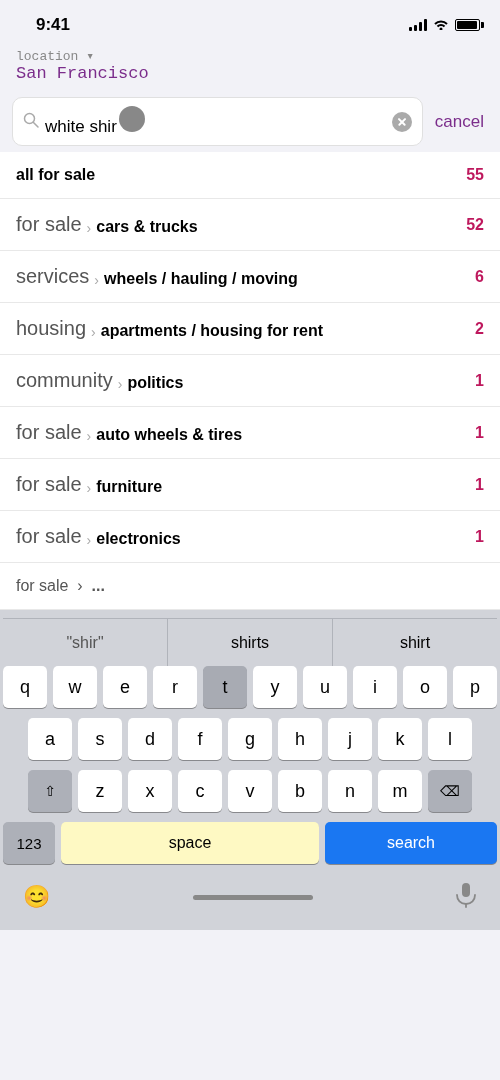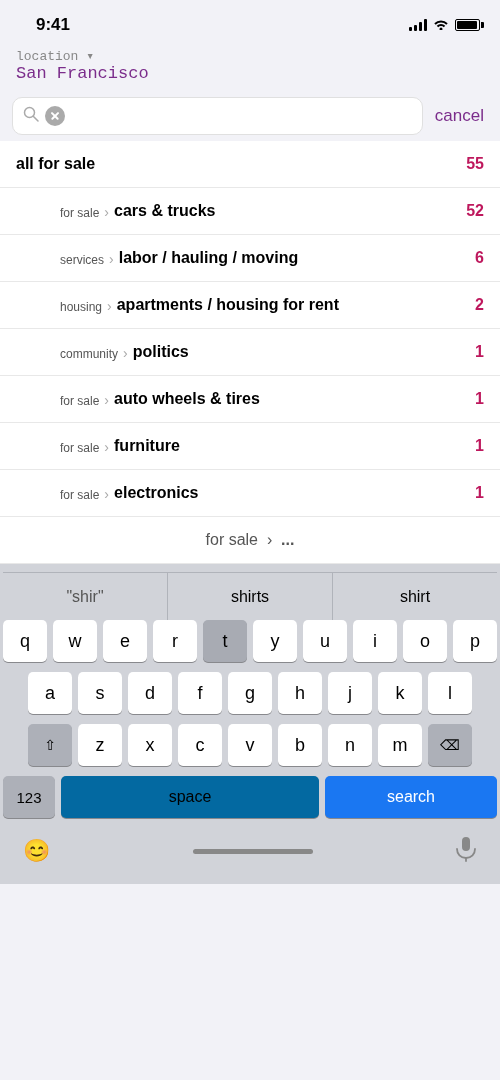--- a/index.html
+++ b/index.html
@@ -161,24 +161,23 @@
       border-bottom: 1px solid #e8e8e8;
     }
     .result-left {
       display: flex;
       align-items: flex-end;
       flex: 1;
       gap: 0;
       flex-wrap: wrap;
     }
     .result-category {
-      font-size: 12px;
+      font-size: 20px;
       color: #555;
       font-weight: 400;
-      margin-left: 44px;
     }
     .result-arrow {
       font-size: 14px;
       color: #aaa;
       margin: 0 5px;
     }
     .result-subcategory {
       font-size: 16px;
       color: #000;
       font-weight: 700;
@@ -192,21 +191,20 @@
 
     
     .partial-row {
       padding: 14px 16px;
       color: #555;
       font-size: 16px;
       border-bottom: 1px solid #e8e8e8;
       overflow: hidden;
       white-space: nowrap;
       text-overflow: ellipsis;
-      text-align: center;
     }
 
     
     .keyboard-suggestions {
       background: #d1d3d9;
       display: flex;
       align-items: center;
       height: 48px;
       border-top: 1px solid #b0b3ba;
     }
@@ -254,21 +252,21 @@
     }
     .key.pressed {
       background: #a8abb3;
     }
     .key.wide {
       background: #adb0b8;
       font-size: 14px;
       color: #000;
     }
     .key.space-key {
-      background: #0369a1;
+      background: #fef9c3;
       flex: 3;
       max-width: none;
       font-size: 16px;
     }
     .key.search-key {
       background: #1a77f2;
       color: #fff;
       font-size: 16px;
       flex: 2;
       max-width: none;
@@ -331,20 +329,23 @@
 </div>
 
 <div class="search-bar-container">
   <div class="search-input-wrapper">
     <span class="search-icon-svg">
       <svg width="16" height="16" viewBox="0 0 16 16">
           <circle cx="6.5" cy="6.5" r="5" stroke="#aaa" stroke-width="1.5" fill="none"></circle>
           <line x1="10.5" y1="10.5" x2="15" y2="15" stroke="#aaa" stroke-width="1.5" stroke-linecap="round"></line>
         </svg>
     </span>
+    <span class="search-input-text">
+      <span>white shir</span><span class="cursor-dot"></span>
+    </span>
     <div class="clear-btn"></div>
   </div>
   <span class="cancel-btn">cancel</span>
 </div>
 
 <div class="results-list">
 
   <div class="result-row">
     <div class="result-left">
       <span class="result-subcategory">all for sale</span>
@@ -358,21 +359,21 @@
       <span class="result-arrow"> › </span>
       <span class="result-subcategory">cars &amp; trucks</span>
     </div>
     <span class="result-count">52</span>
   </div>
 
   <div class="result-row">
     <div class="result-left">
       <span class="result-category">services</span>
       <span class="result-arrow"> › </span>
-      <span class="result-subcategory">labor / hauling / moving</span>
+      <span class="result-subcategory">wheels / hauling / moving</span>
     </div>
     <span class="result-count">6</span>
   </div>
 
   <div class="result-row">
     <div class="result-left">
       <span class="result-category">housing</span>
       <span class="result-arrow"> › </span>
       <span class="result-subcategory">apartments / housing for rent</span>
     </div>

